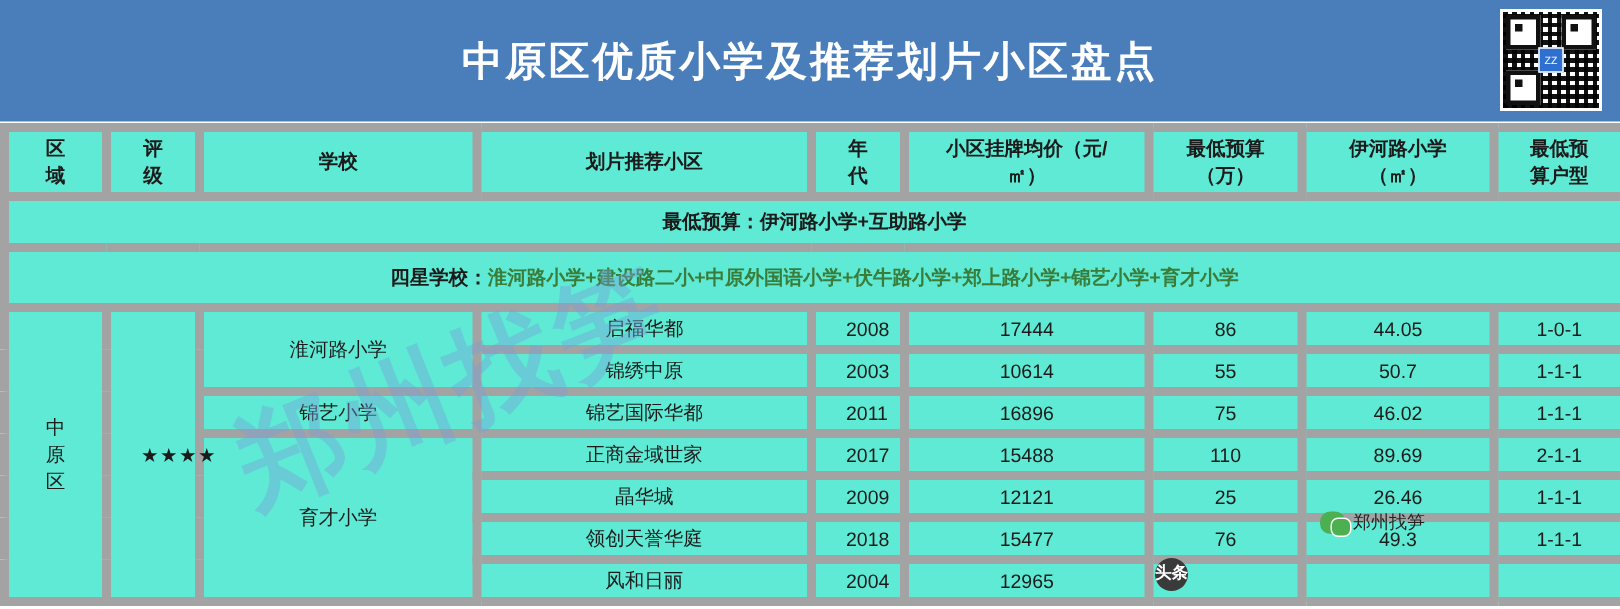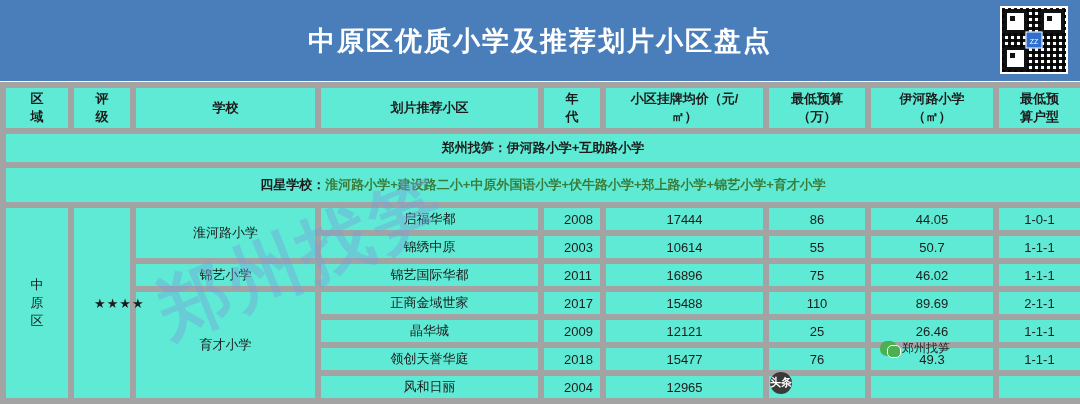--- a/index.html
+++ b/index.html
@@ -239,21 +239,21 @@
         <th>小区挂牌均价（元/㎡）</th>
         <th>最低预算（万）</th>
         <th>伊河路小学（㎡）</th>
         <th>最低预算户型</th>
       </tr>
     </thead>
     <tbody>
 
       <tr>
         <td class="band star5" colspan="9">
-          <span>郑州找笋：</span><span>伊河路小学+互助路小学</span>
+          <span>最低预算：</span><span>伊河路小学+互助路小学</span>
         </td>
       </tr>
 
       <tr>
         <td class="band star4" colspan="9">
           <span>四星学校：</span><span class="accent-green">淮河路小学+建设路二小+中原外国语小学+伏牛路小学+郑上路小学+锦艺小学+育才小学</span>
         </td>
       </tr>
 
       <tr class="data-row">

